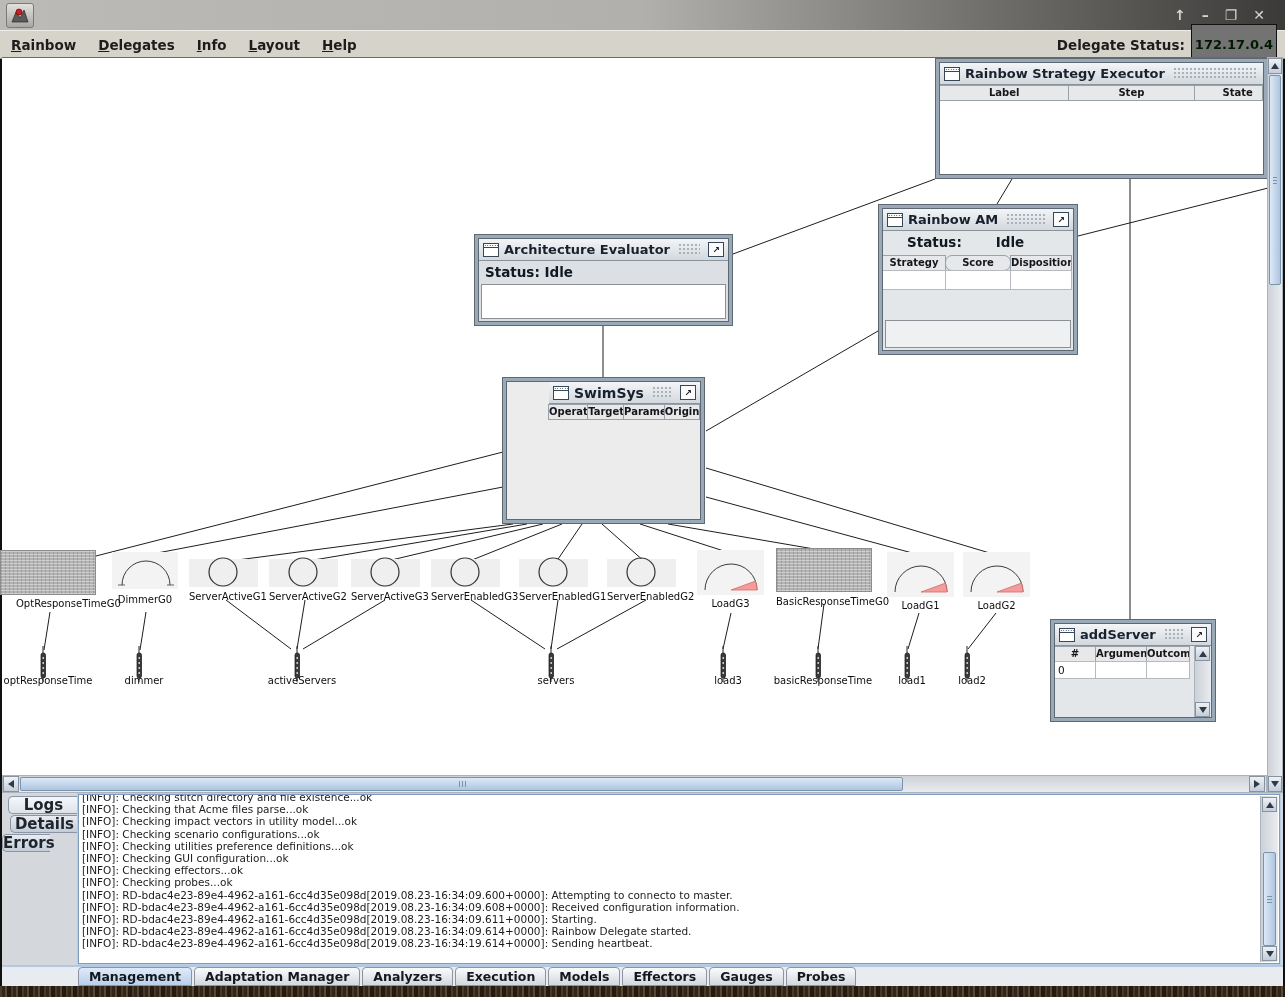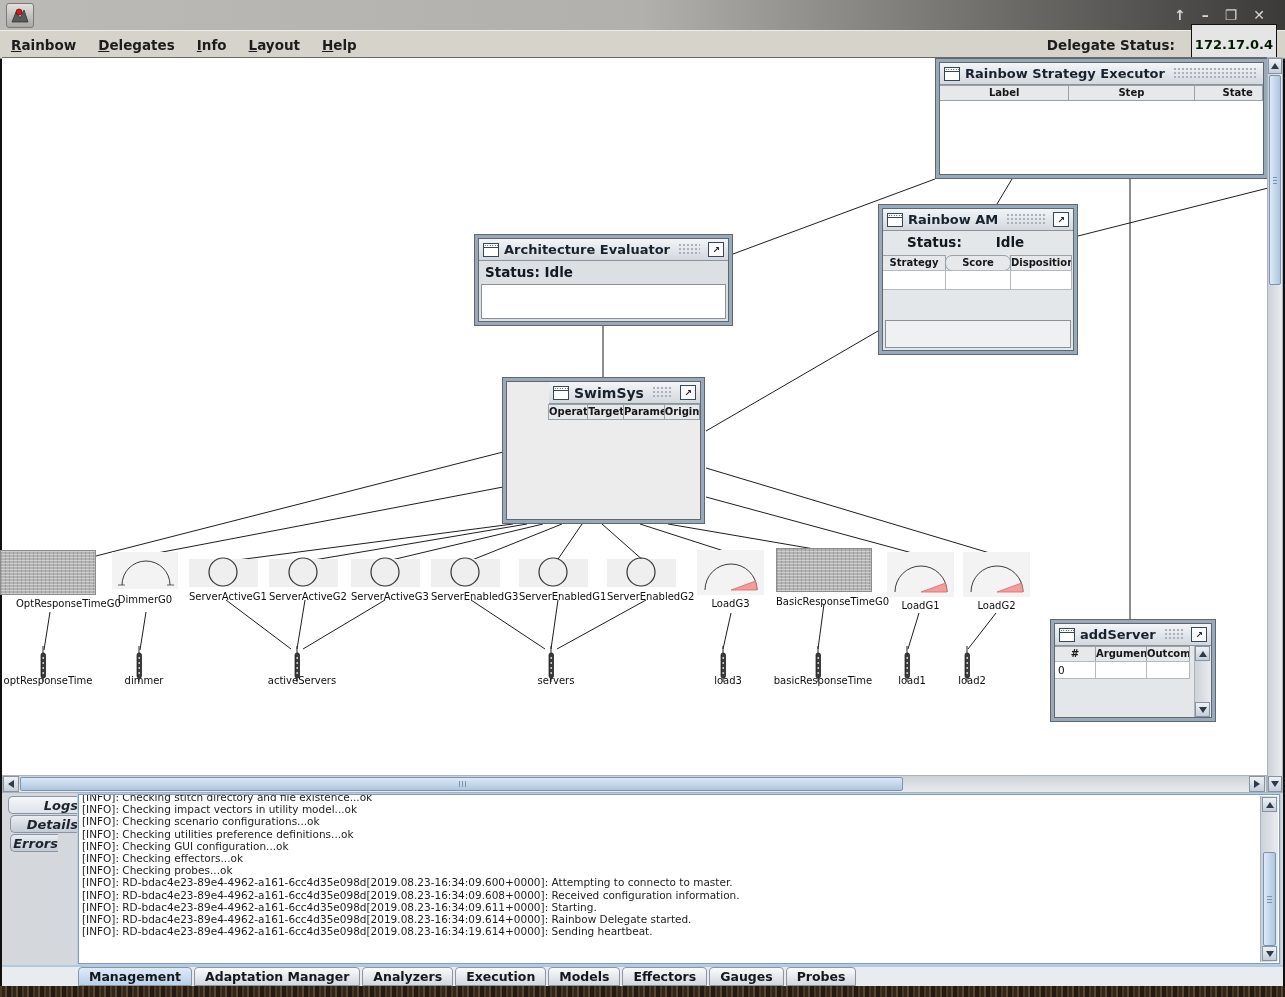--- a/index.html
+++ b/index.html
@@ -17,23 +17,23 @@
   .win-controls{position:absolute;right:10px;top:2px;height:26px;display:flex;align-items:center;gap:16px;
     padding:0 10px;border-radius:5px;}
   .win-controls span{color:#d6d6d6;font-weight:bold;font-size:14px;line-height:14px;cursor:default;}
 
   
   .menubar{position:absolute;left:0;top:30px;width:1285px;height:27px;
     background:#d6d3cb;border-top:1px solid #efede8;border-bottom:1px solid #8f8b80;
     display:flex;align-items:center;}
   .menu-item{font-size:13.5px;font-weight:700;color:#1c1c1c;padding:3px 11px;}
   .menu-item u{text-decoration:underline;}
-  .status-group{position:absolute;right:8px;top:0;height:27px;display:flex;align-items:center;gap:16px;}
+  .status-group{position:absolute;right:8px;top:0;height:27px;display:flex;align-items:center;gap:6px;}
   .status-label{font-size:13.5px;font-weight:700;color:#1c1c1c;}
-  .status-badge{background:#e5e5e5;border:1px solid #111;color:#001a00;
+  .status-badge{background:#737373;border:1px solid #111;color:#001a00;
     font-size:13px;font-weight:700;padding:12px 3px;}
 
   
   .canvas{position:absolute;left:2px;top:57px;width:1281px;height:718px;background:#ffffff;
     border-top:1px solid #6a6a6a;}
   .edges{position:absolute;left:0;top:57px;width:1285px;height:718px;z-index:1;pointer-events:none;}
   .edges line{stroke:#1d1d1d;stroke-width:1;}
 
   
   .iframe{position:absolute;background:#9aa9b8;border:1px solid #5e6872;z-index:3;box-sizing:border-box;}
@@ -90,21 +90,21 @@
     background:repeating-linear-gradient(90deg,#7b94ae 0 1px,transparent 1px 3px);}
   .sb-thumb-v{position:absolute;background:linear-gradient(90deg,#dce9f8,#aec5de);border:1px solid #7b94ae;
     border-radius:2px;box-sizing:border-box;z-index:5;}
   .sb-thumb-v::after{content:"";position:absolute;top:50%;left:3px;right:3px;height:7px;margin-top:-3px;
     background:repeating-linear-gradient(0deg,#7b94ae 0 1px,transparent 1px 3px);}
 
   
   .logpanel{position:absolute;left:2px;top:793px;width:1281px;height:172px;background:#d4d7db;}
   .vtab{position:absolute;height:18px;border:1px solid #8a94a2;border-right:none;
     border-radius:5px 0 0 5px;background:linear-gradient(#e9edf2,#c3cbd5);
-    font-size:13px;font-weight:700;color:#1d242c;text-align:right;line-height:17px;box-sizing:border-box;font-style:italic;}
+    font-size:15px;font-weight:700;color:#1d242c;text-align:center;line-height:17px;box-sizing:border-box;}
   .vtab.sel{background:linear-gradient(#f4f7fa,#dde3ea);}
   .logbox{position:absolute;left:76px;top:1px;width:1202px;height:170px;background:#fff;
     border:1px solid #7d9cc0;box-shadow:0 0 0 1px #b9cde5;box-sizing:border-box;overflow:hidden;}
   .loglines{position:absolute;left:3px;top:-4px;right:20px;}
   .log-line{font-size:10.5px;line-height:12.2px;color:#1b1b1b;white-space:nowrap;}
 
   
   .tabbar{position:absolute;left:2px;top:965px;width:1281px;height:21px;background:#e8ecf1;
     border-top:2px solid #b3c9e2;display:flex;align-items:flex-start;padding-left:74px;box-sizing:border-box;}
   .htab{height:19px;margin-left:2px;padding:0 10px;border:1px solid #8a94a2;border-radius:4px 4px 0 0;
@@ -492,24 +492,25 @@
       </div>
     <div class="sb-thumb-h" style="left:17px;top:1px;width:883px;height:14px;"></div>
     <div class="sb-btn" style="right:1px;top:0px;width:16px;height:16px;">
         <div class="arr right"></div>
       </div>
   </div>
 
   <div class="logpanel">
     <div class="vtab sel" style="left:6px;top:3px;width:70px;">Logs</div>
     <div class="vtab" style="left:8px;top:22px;width:68px;">Details</div>
-    <div class="vtab" style="left:8px;top:41px;width:48px;">Errors</div>
+    <div class="vtab" style="left:0;top:41px;width:48px;">Errors</div>
     <div class="logbox">
       <div class="loglines">
           <div class="log-line">[INFO]: Checking stitch directory and file existence...ok</div>
+          <div class="log-line">[INFO]: Checking that Acme files parse...ok</div>
           <div class="log-line">[INFO]: Checking impact vectors in utility model...ok</div>
           <div class="log-line">[INFO]: Checking scenario configurations...ok</div>
           <div class="log-line">[INFO]: Checking utilities preference definitions...ok</div>
           <div class="log-line">[INFO]: Checking GUI configuration...ok</div>
           <div class="log-line">[INFO]: Checking effectors...ok</div>
           <div class="log-line">[INFO]: Checking probes...ok</div>
           <div class="log-line">[INFO]: RD-bdac4e23-89e4-4962-a161-6cc4d35e098d[2019.08.23-16:34:09.600+0000]: Attempting to connecto to master.</div>
           <div class="log-line">[INFO]: RD-bdac4e23-89e4-4962-a161-6cc4d35e098d[2019.08.23-16:34:09.608+0000]: Received configuration information.</div>
           <div class="log-line">[INFO]: RD-bdac4e23-89e4-4962-a161-6cc4d35e098d[2019.08.23-16:34:09.611+0000]: Starting.</div>
           <div class="log-line">[INFO]: RD-bdac4e23-89e4-4962-a161-6cc4d35e098d[2019.08.23-16:34:09.614+0000]: Rainbow Delegate started.</div>

